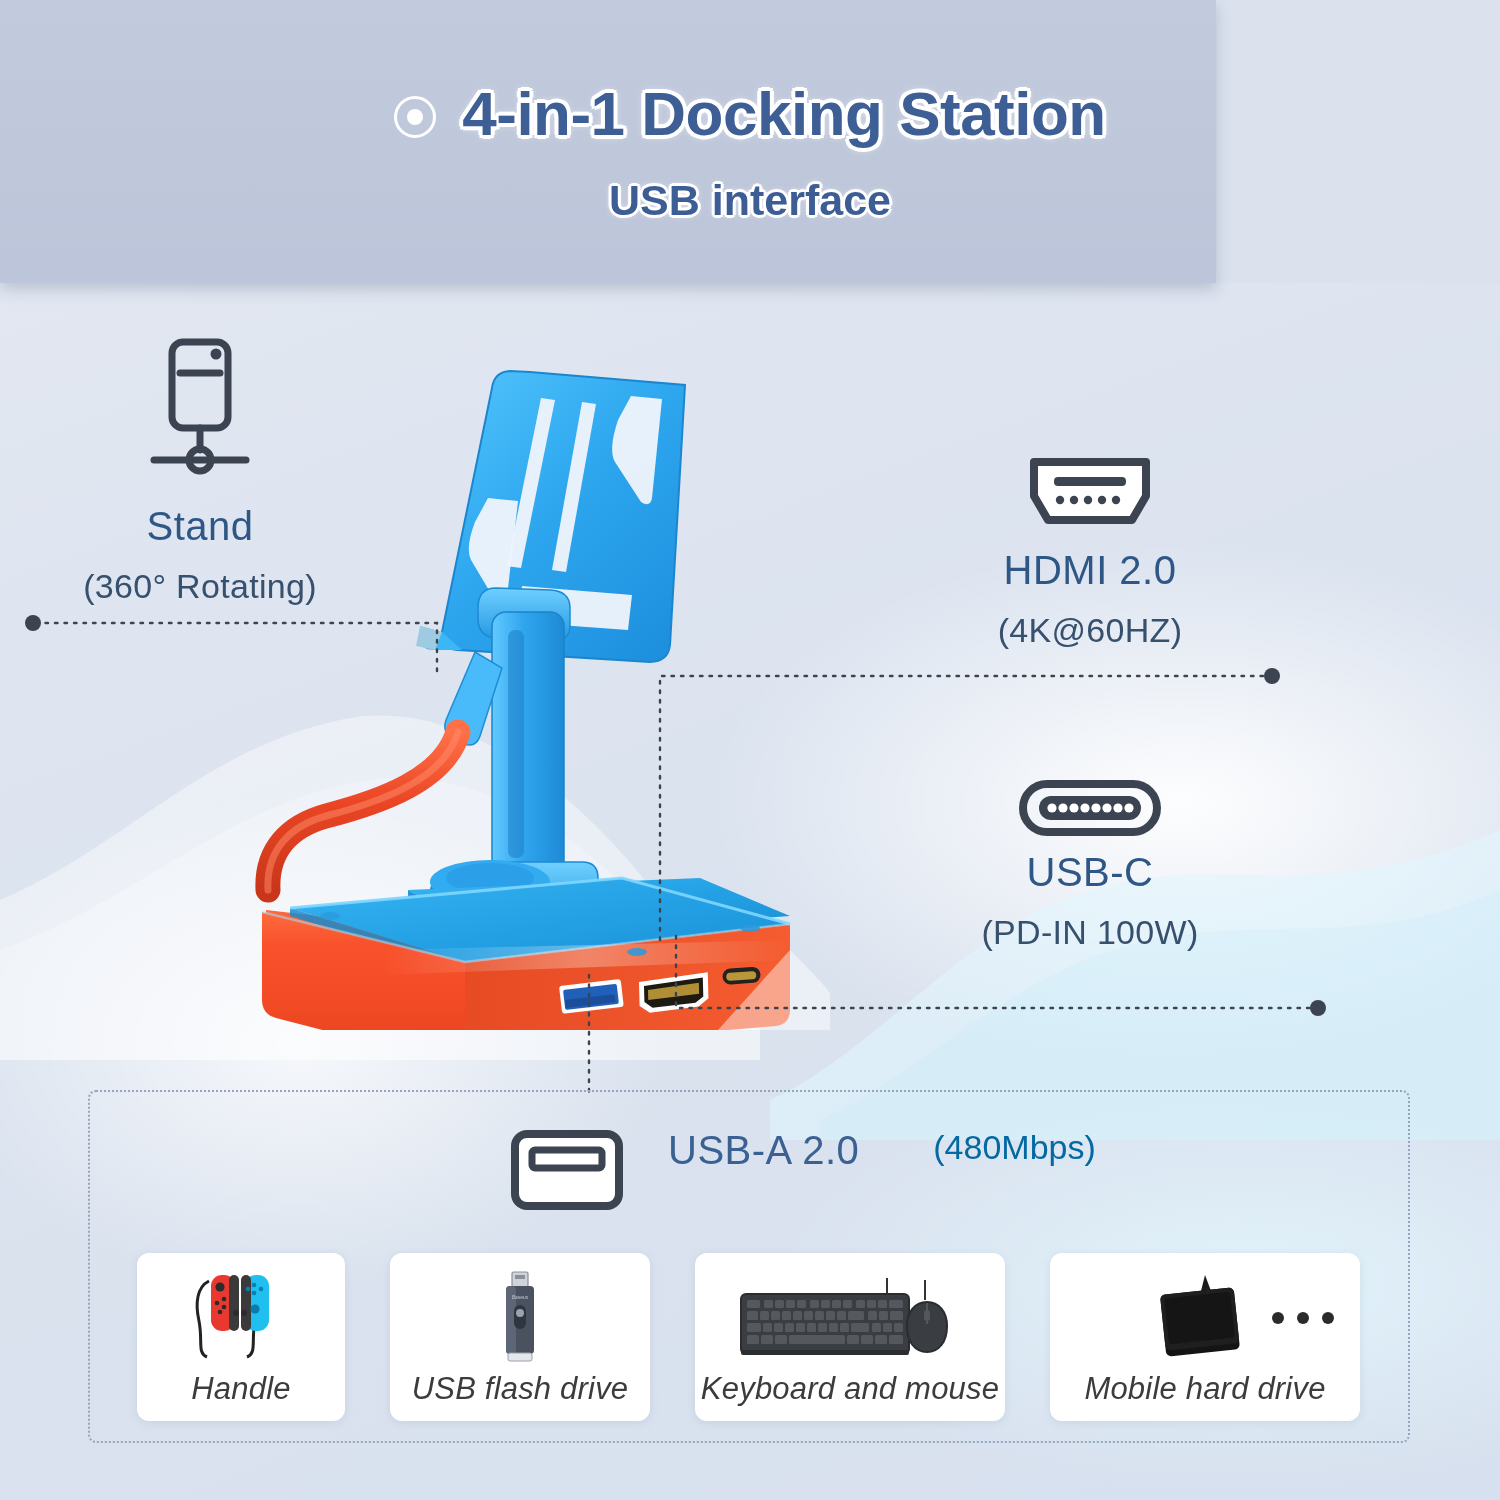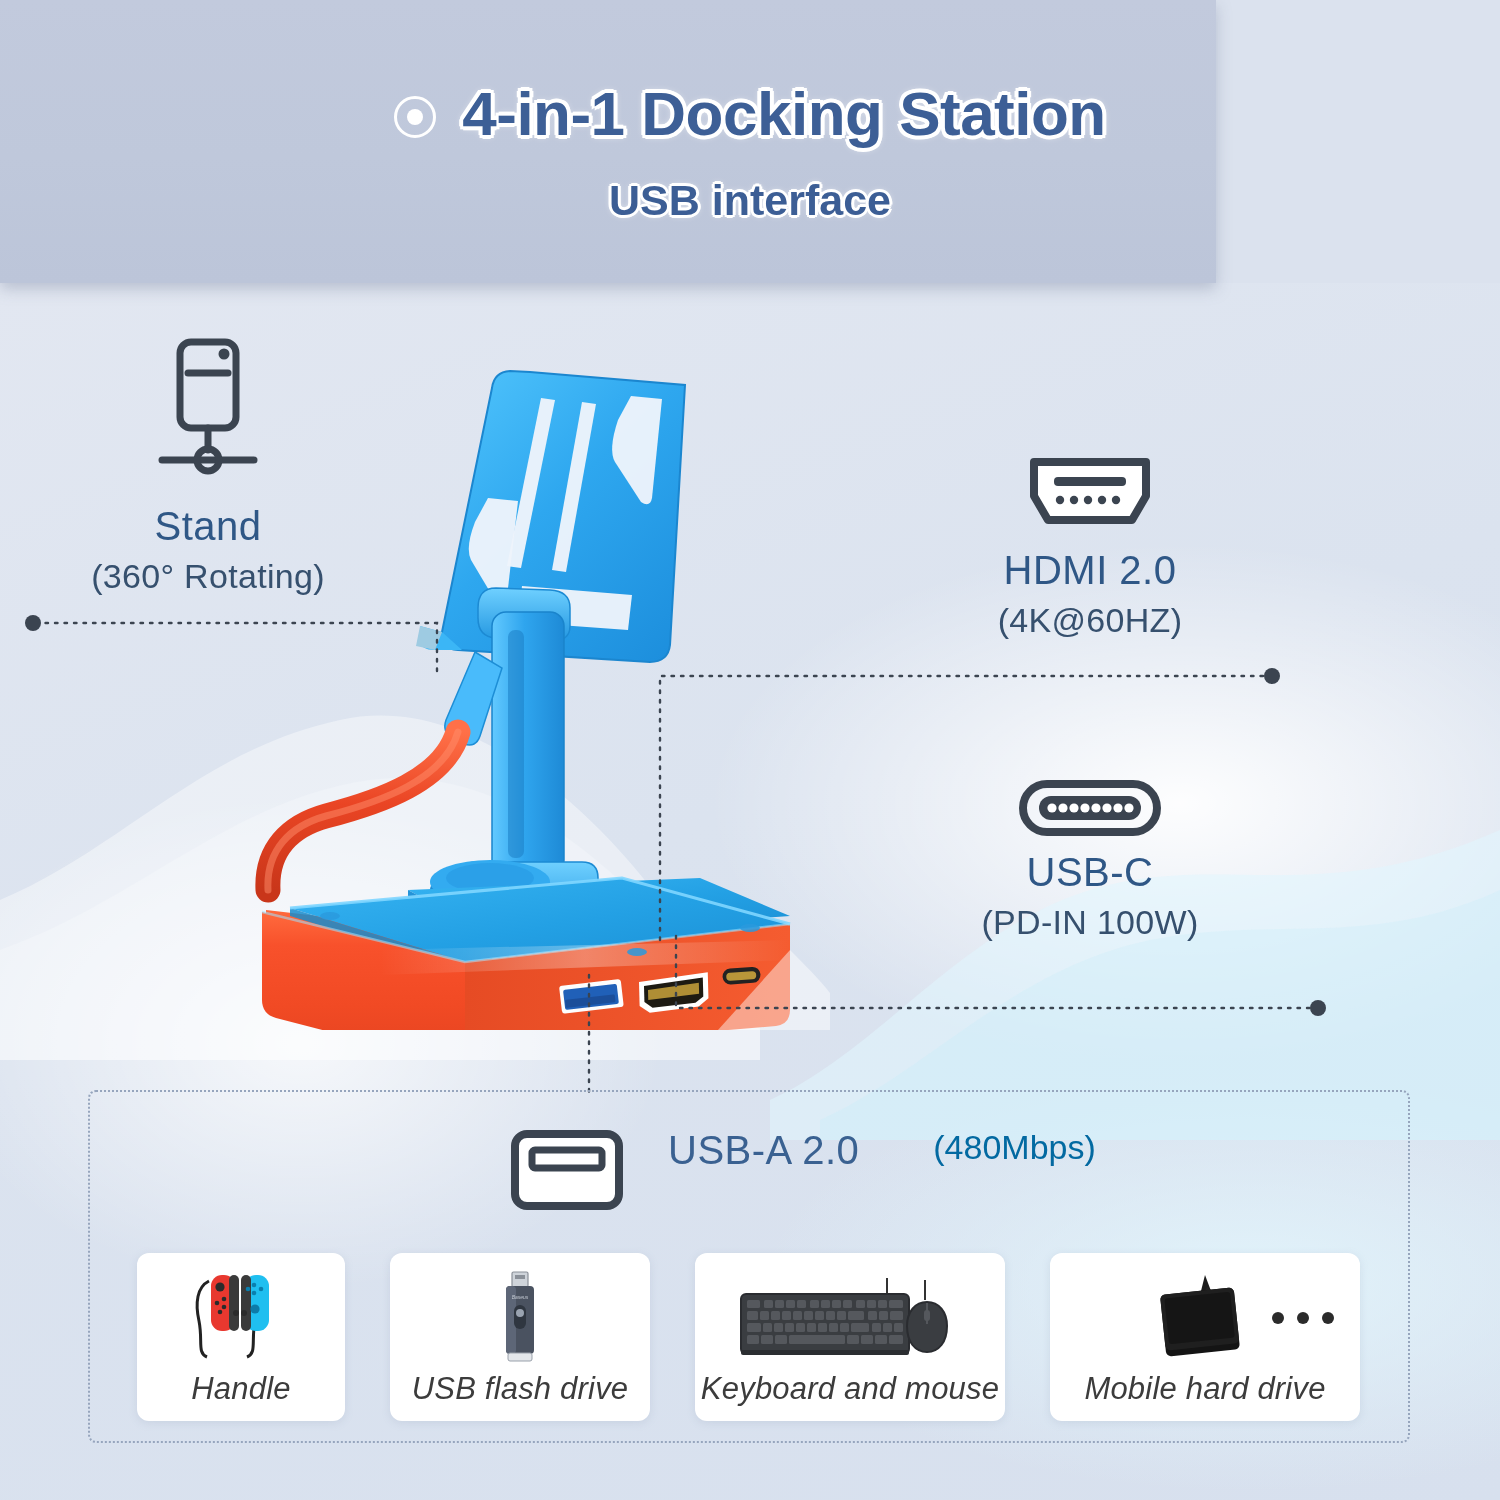--- a/index.html
+++ b/index.html
@@ -64,24 +64,24 @@
     white-space:nowrap;
   }
 
   
   .feature { position:absolute; text-align:center; z-index:6; }
   .feature .f-icon { display:flex; justify-content:center; margin-bottom:14px; }
   .f-title {
     font-size:40px; color:#2f5786; font-weight:500; letter-spacing:.5px; white-space:nowrap;
   }
   .f-sub {
-    font-size:34px; color:#36506e; margin-top:8px; letter-spacing:.3px; white-space:nowrap;
-  }
-
-  #feat-stand { left:38px;  top:338px; width:340px; }
+    font-size:34px; color:#36506e; margin-top:18px; letter-spacing:.3px; white-space:nowrap;
+  }
+
+  #feat-stand { left:30px;  top:338px; width:340px; }
   #feat-hdmi  { left:930px; top:450px; width:320px; }
   #feat-usbc  { left:930px; top:780px; width:320px; }
 
   
   #lines { position:absolute; left:0; top:0; width:1500px; height:1500px; z-index:4; pointer-events:none; }
 
   
   #product { position:absolute; left:230px; top:350px; width:600px; height:680px; z-index:3; }
 
   

